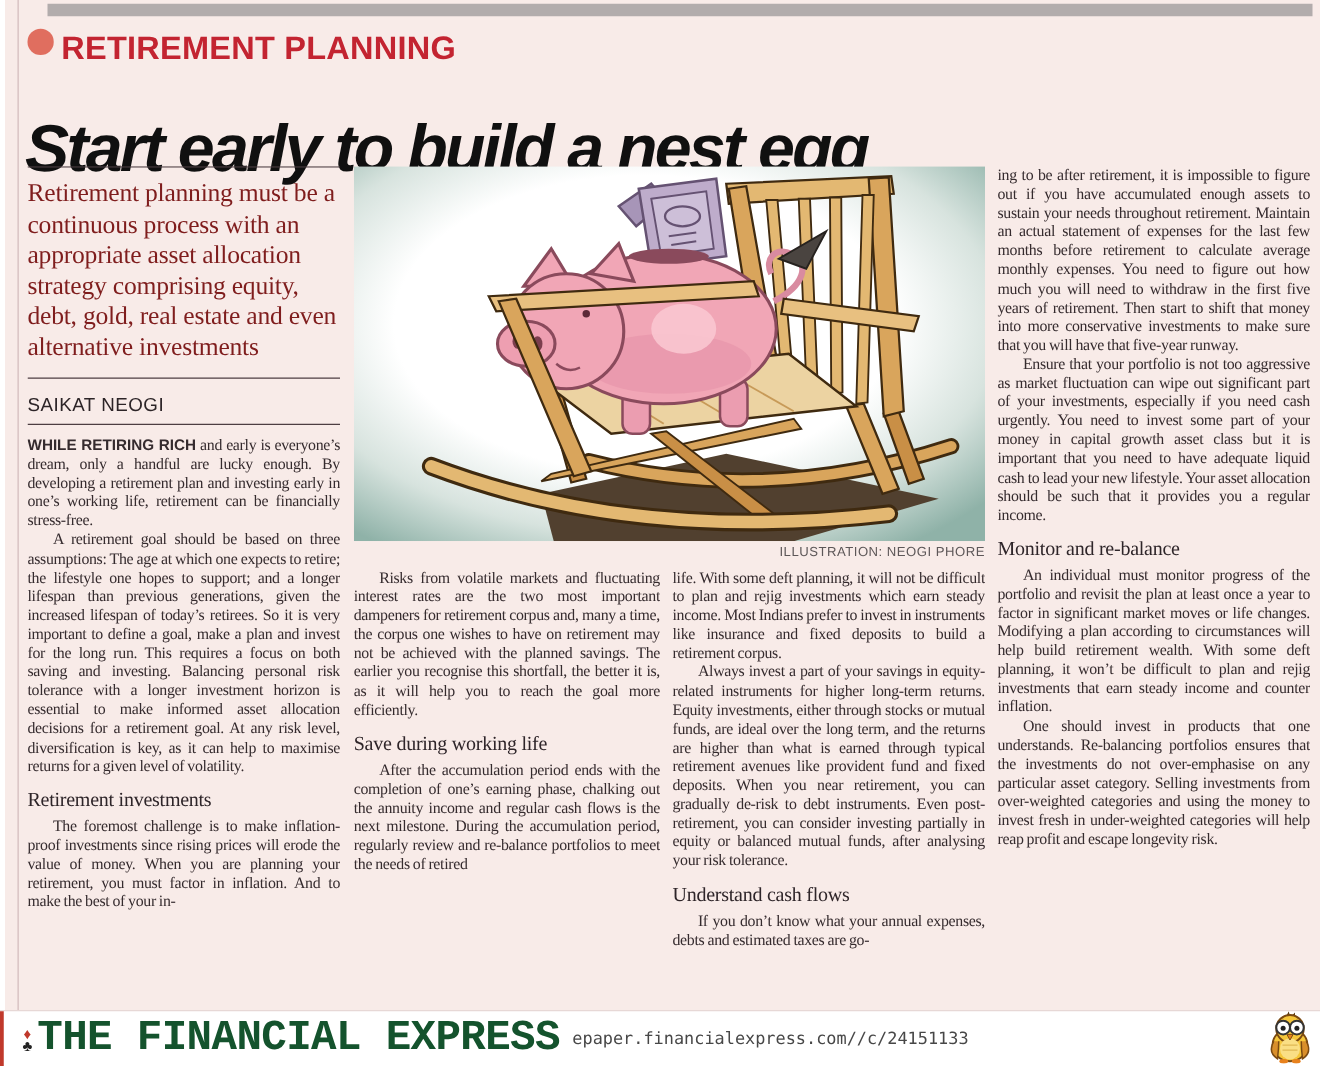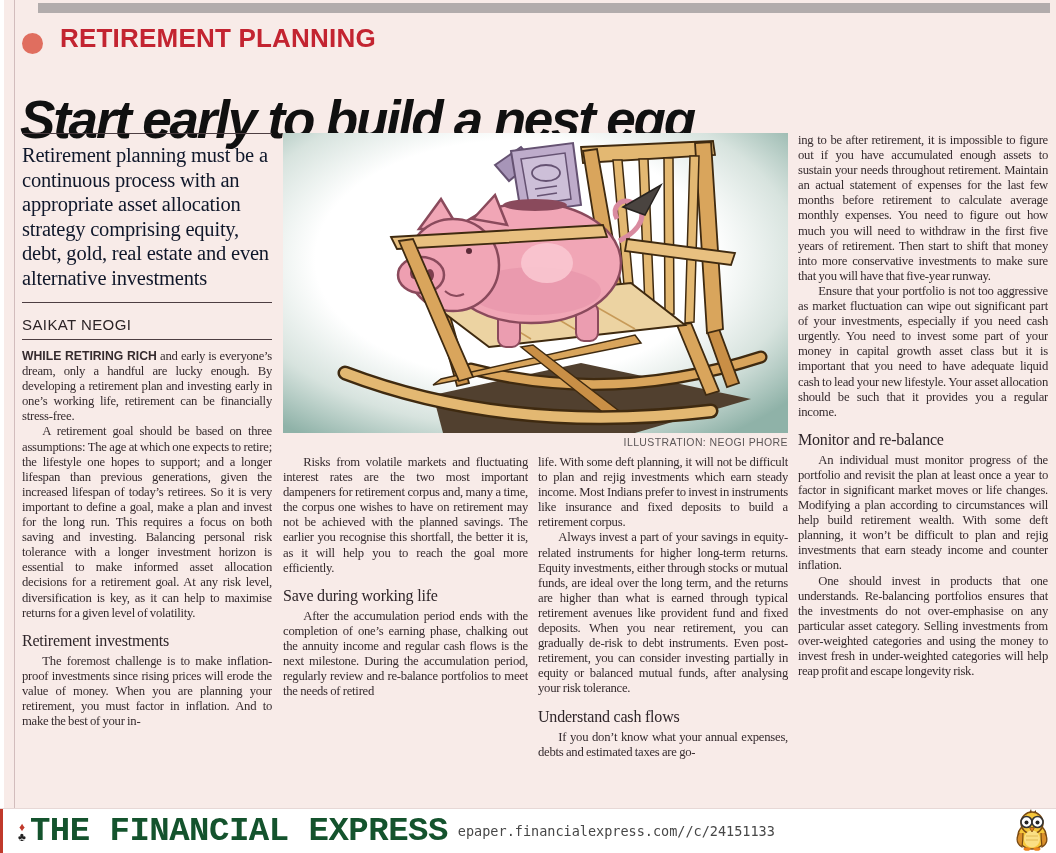--- a/index.html
+++ b/index.html
@@ -5,39 +5,39 @@
   html,body{margin:0;padding:0;}
   .page{
     position:relative;width:1056px;height:853px;overflow:hidden;
     background:#f8ebe8;font-family:"Liberation Serif",serif;color:#352b2e;
   }
   .edge-white{position:absolute;left:0;top:0;width:4px;height:810px;background:#ffffff;}
   .left-hairline{position:absolute;left:14px;top:0;width:1px;height:810px;background:#d2bcbc;}
   .top-bar{position:absolute;left:38px;top:3px;width:1012px;height:10px;background:#b2acac;}
 
   
-  .kicker{position:absolute;left:22px;top:23px;display:flex;align-items:flex-end;gap:17px;}
+  .kicker{position:absolute;left:22px;top:23px;display:flex;align-items:flex-start;gap:6px;}
   .kicker-dot{width:21px;height:21px;border-radius:50%;background:#e06e5f;}
   .kicker-label{font-family:"Liberation Sans",sans-serif;font-weight:bold;font-size:26px;
     color:#c32431;letter-spacing:0.2px;}
 
   
   .headline{position:absolute;left:20px;top:54px;width:1010px;
     font-family:"Liberation Sans",sans-serif;font-weight:bold;font-size:53px;
     color:#101010;letter-spacing:-2.2px;line-height:1.12;font-style:italic;}
 
   
   .col{position:absolute;width:250px;overflow:hidden;}
   .col1{left:22px;top:133px;height:676px;}
   .col2{left:283px;top:455px;width:245px;height:354px;}
   .col3{left:538px;top:455px;height:354px;}
   .col4{left:798px;top:133px;height:676px;}
 
   .standfirst{border-top:1.5px solid #4d3e42;border-bottom:1.5px solid #4d3e42;
-    padding:9px 2px 12px 0;font-size:20.5px;line-height:24.5px;color:#0f172a;letter-spacing:-0.2px;}
+    padding:9px 2px 12px 0;font-size:20.5px;line-height:24.5px;color:#7f1d1d;letter-spacing:-0.2px;}
   .byline-wrap{border-bottom:1.5px solid #4d3e42;padding:13px 0 5px 0;margin-bottom:9px;}
   .byline{font-family:"Liberation Sans",sans-serif;font-weight:normal;font-size:15px;
     letter-spacing:0.4px;color:#2c2427;}
 
   .body-para{margin:0;font-size:12.7px;line-height:15.1px;text-align:justify;
     letter-spacing:-0.25px;word-spacing:-0.5px;color:#352b2e;}
   .body-para.indent{text-indent:1.6em;}
   .lead-caps{font-family:"Liberation Sans",sans-serif;font-weight:bold;font-size:12.2px;letter-spacing:0;}
   .sec-heading{margin:11px 0 4px 0;font-family:"Liberation Serif",serif;font-weight:normal;
     font-size:16px;color:#2e2529;letter-spacing:-0.2px;}

